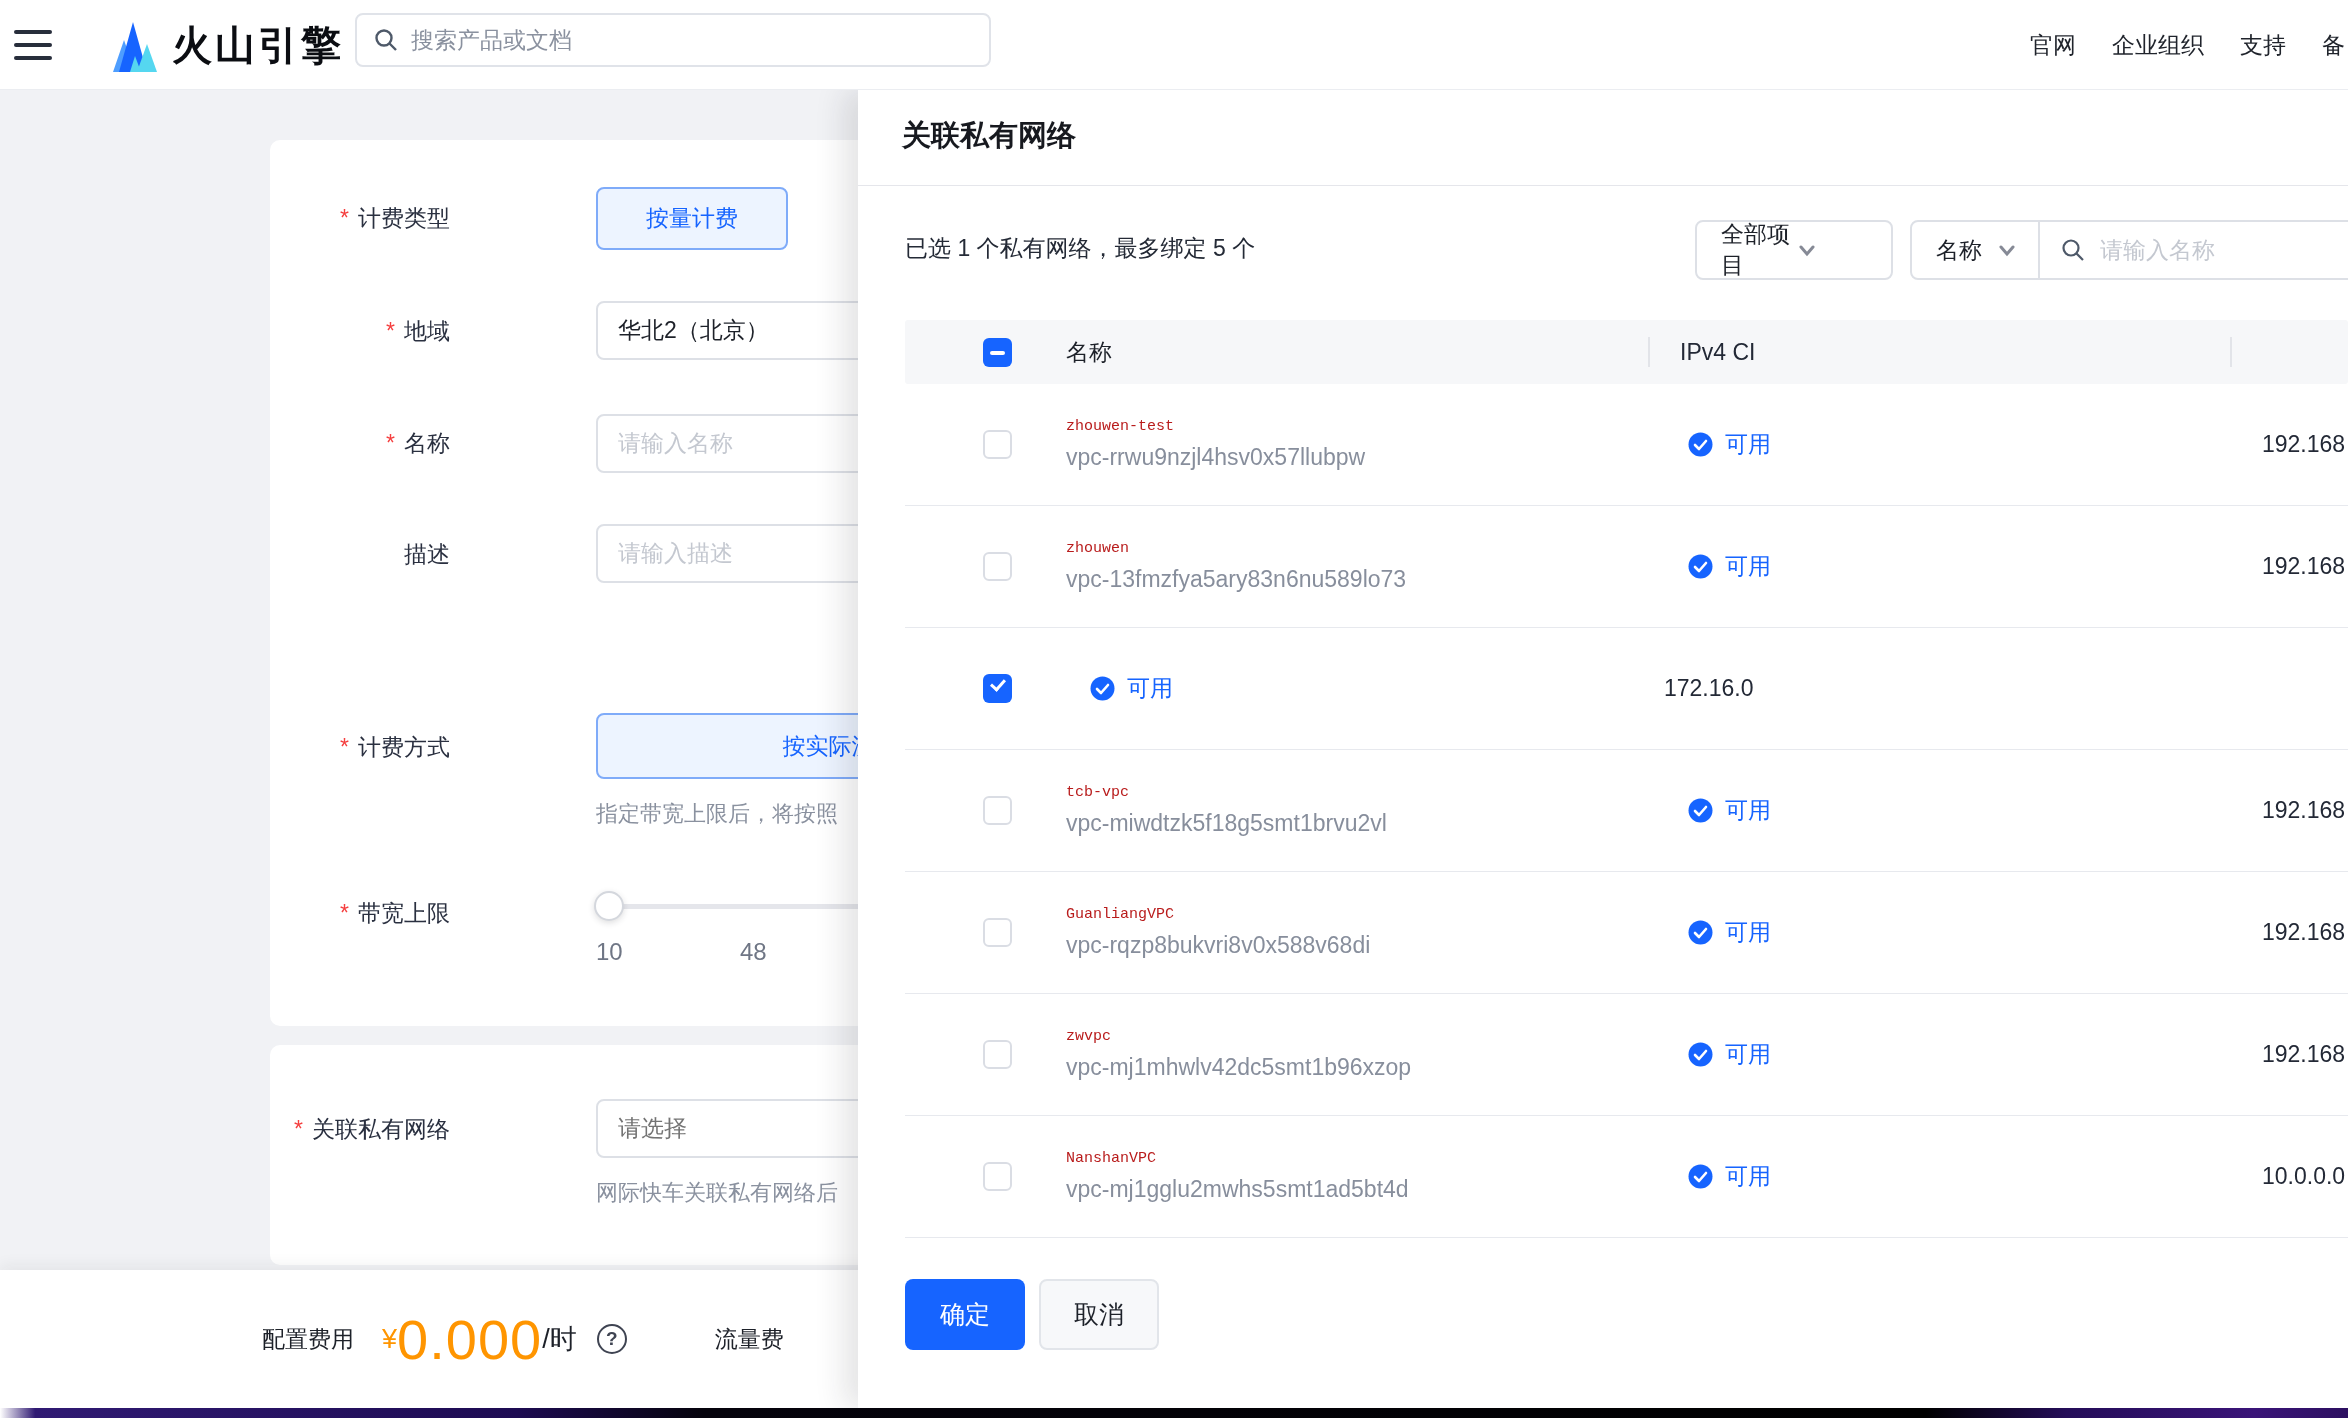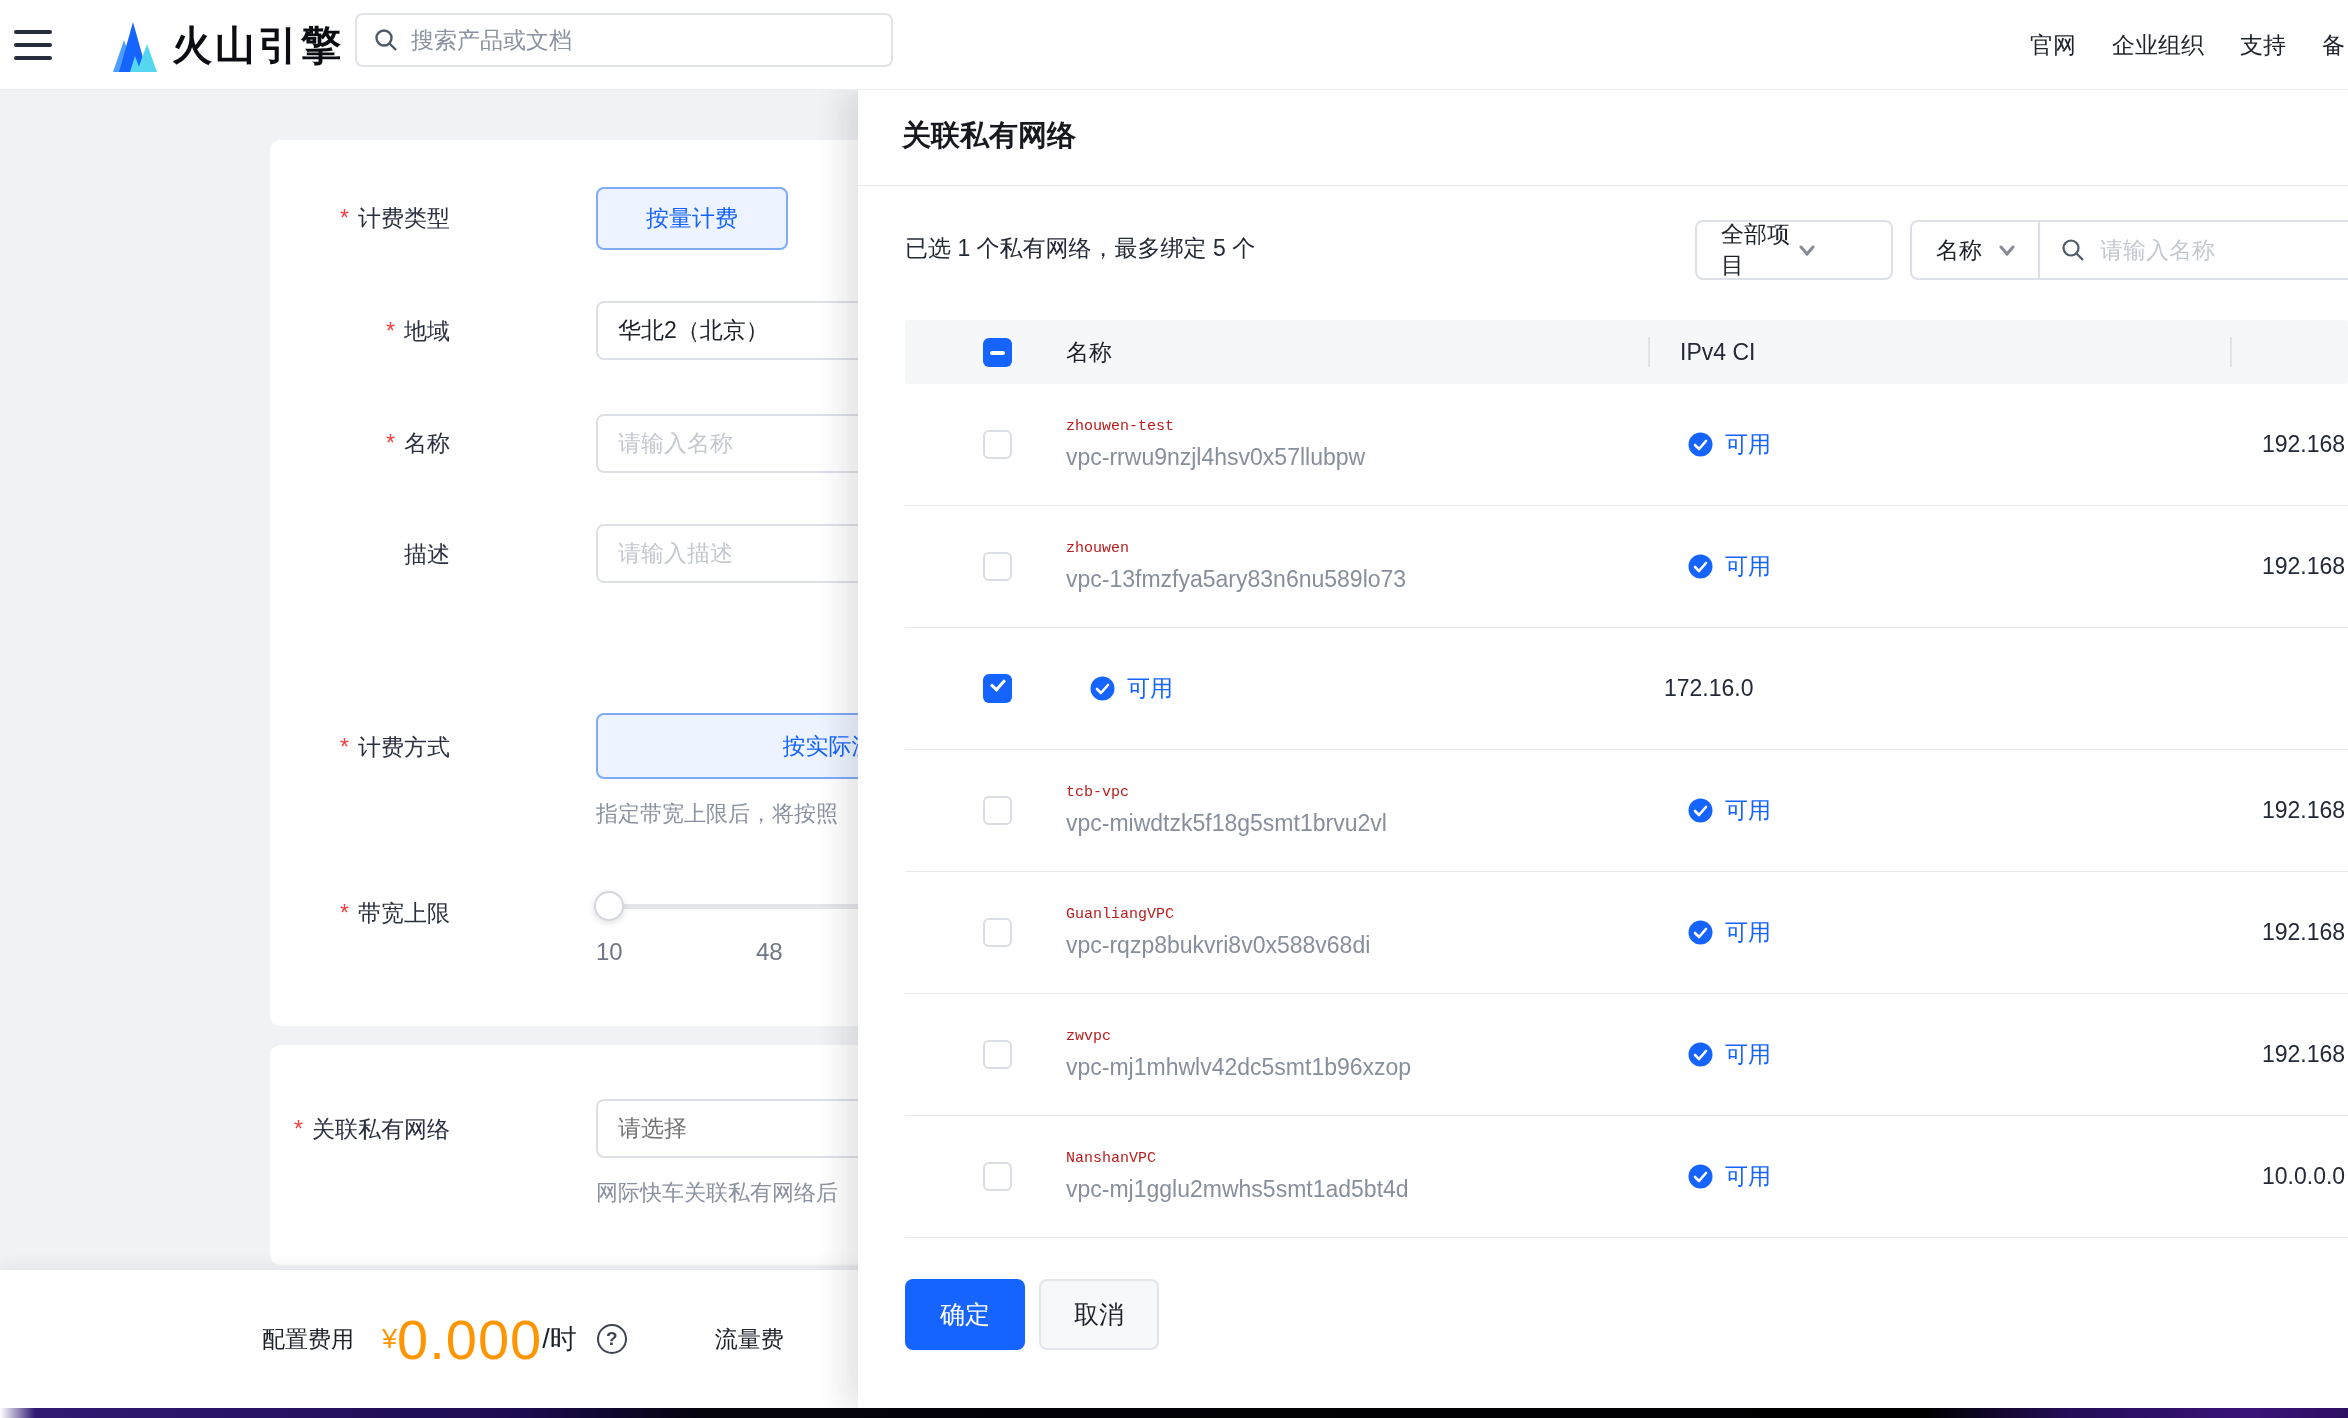--- a/index.html
+++ b/index.html
@@ -11,21 +11,21 @@
     color:#1d2129;
   }
   
   .topbar { position:absolute; top:0; left:0; width:2348px; height:90px;
     background:#fff; border-bottom:1px solid #ebedf1; z-index:6;padding-left:32px; }
   .hamburger { position:absolute; left:14px; top:23px; width:40px; height:44px;
     display:flex; flex-direction:column; justify-content:center; gap:9px; cursor:pointer; }
   .hamburger i { display:block; width:38px; height:4px; background:#272e3b; border-radius:2px; }
   .logo { position:absolute; left:106px; top:14px; height:62px; display:flex; align-items:center; gap:12px; }
   .logo-text { font-size:40px; font-weight:800; color:#0b0d12; letter-spacing:3px; }
-  .topsearch { position:absolute; left:355px; top:13px; width:538px; height:54px;
+  .topsearch { position:absolute; left:355px; top:13px; width:636px; height:54px;
     border:2px solid #e0e3e9; border-radius:8px; background:#fff;
     display:flex; align-items:center; padding:0 16px; gap:12px; }
   .topsearch input { border:0; outline:0; flex:1; font-size:23px; color:#1d2129; background:transparent;
     font-family:inherit; }
   .topsearch input::placeholder { color:#8a919f; }
   .topnav { position:absolute; left:2030px; top:0; height:90px; display:flex; align-items:center; gap:36px;
     font-size:23px; color:#20242c; white-space:nowrap; }
   .topnav span { cursor:pointer; }
   
   .card { position:absolute; left:270px; width:620px; background:#fff; border-radius:10px; z-index:1; }
@@ -47,21 +47,21 @@
   .inbox input::placeholder { color:#c4c8d0; }
   .placeholder-text { color:#737373; }
   .hint { position:absolute; left:326px; font-size:22px; color:#8a919f; white-space:nowrap; }
   
   .slider { position:absolute; left:326px; width:534px; height:30px; }
   .slider .track { position:absolute; left:0; right:0; top:13px; height:5px; background:#e5e6eb; border-radius:3px; }
   .slider .tick { position:absolute; left:478px; top:9px; width:4px; height:13px; background:#d8dadf; }
   .slider .handle { position:absolute; left:-2px; top:0; width:30px; height:30px; background:#fff;
     border:2px solid #d4d7dd; border-radius:50%; box-shadow:0 2px 6px rgba(31,35,41,.15); cursor:pointer; }
   .slider-labels { position:absolute; left:326px; width:534px; font-size:24px; color:#6f7685; }
-  .slider-labels .l48 { position:absolute; left:144px; top:0;margin-left:16px; }
+  .slider-labels .l48 { position:absolute; left:144px; top:0; }
   
   .bottombar { position:absolute; left:0; top:1270px; width:890px; height:138px; background:#fff;
     box-shadow:0 -5px 14px rgba(31,35,41,.06); z-index:2; }
   .cost { position:absolute; left:262px; top:0; height:138px; display:flex; align-items:center; }
   .cost-label { font-size:23px; color:#1d2129; }
   .cost-cur { font-size:27px; color:#ff9500; margin-left:28px; font-weight:500; }
   .cost-amount { font-size:56px; color:#ff9500; font-weight:500; letter-spacing:1px; }
   .cost-unit { font-size:27px; color:#1d2129; }
   .help-circle { width:30px; height:30px; border:2.4px solid #3f4452; border-radius:50%;
     display:flex; align-items:center; justify-content:center; font-size:19px; font-weight:700;

